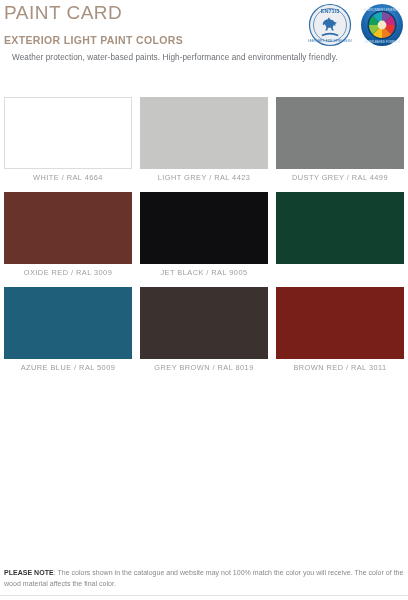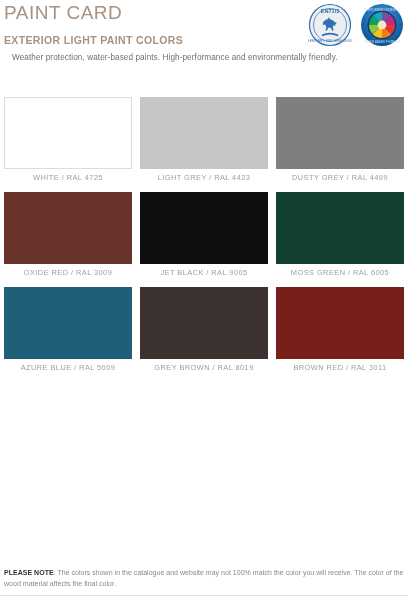--- a/index.html
+++ b/index.html
@@ -180,41 +180,40 @@
         <text x="22" y="40.3" font-family="'Liberation Sans',sans-serif" font-size="2.7" fill="#cfe6f8" text-anchor="middle" letter-spacing="0.15">WATER-BASED FORMULA</text>
       </svg>
     </div>
 
   </div>
 </div>
 
 <div class="grid" id="swatch-grid">
     <div class="cell">
       <div class="chip bordered" style="background: rgb(255, 255, 255);"></div>
-      <div class="chip-label">WHITE / RAL 4725</div>
+      <div class="chip-label">WHITE / RAL 4664</div>
     </div>
     <div class="cell">
       <div class="chip" style="background: rgb(198, 199, 197);"></div>
       <div class="chip-label">LIGHT GREY / RAL 4423</div>
     </div>
     <div class="cell">
       <div class="chip" style="background: rgb(126, 127, 127);"></div>
       <div class="chip-label">DUSTY GREY / RAL 4499</div>
     </div>
     <div class="cell">
       <div class="chip" style="background: rgb(104, 51, 43);"></div>
       <div class="chip-label">OXIDE RED / RAL 3009</div>
     </div>
     <div class="cell">
       <div class="chip" style="background: rgb(14, 14, 16);"></div>
       <div class="chip-label">JET BLACK / RAL 9005</div>
     </div>
     <div class="cell">
       <div class="chip" style="background: rgb(17, 64, 46);"></div>
-      <div class="chip-label">MOSS GREEN / RAL 6005</div>
     </div>
     <div class="cell">
       <div class="chip" style="background: rgb(31, 95, 122);"></div>
       <div class="chip-label">AZURE BLUE / RAL 5009</div>
     </div>
     <div class="cell">
       <div class="chip" style="background: rgb(59, 49, 46);"></div>
       <div class="chip-label">GREY BROWN / RAL 8019</div>
     </div>
     <div class="cell">

